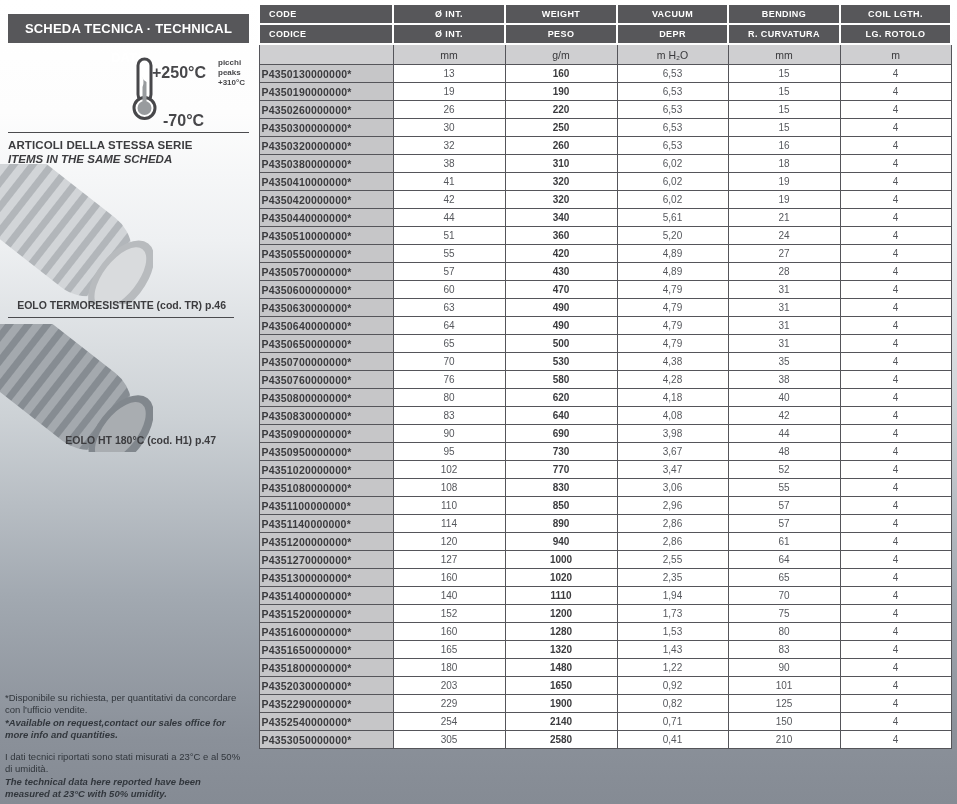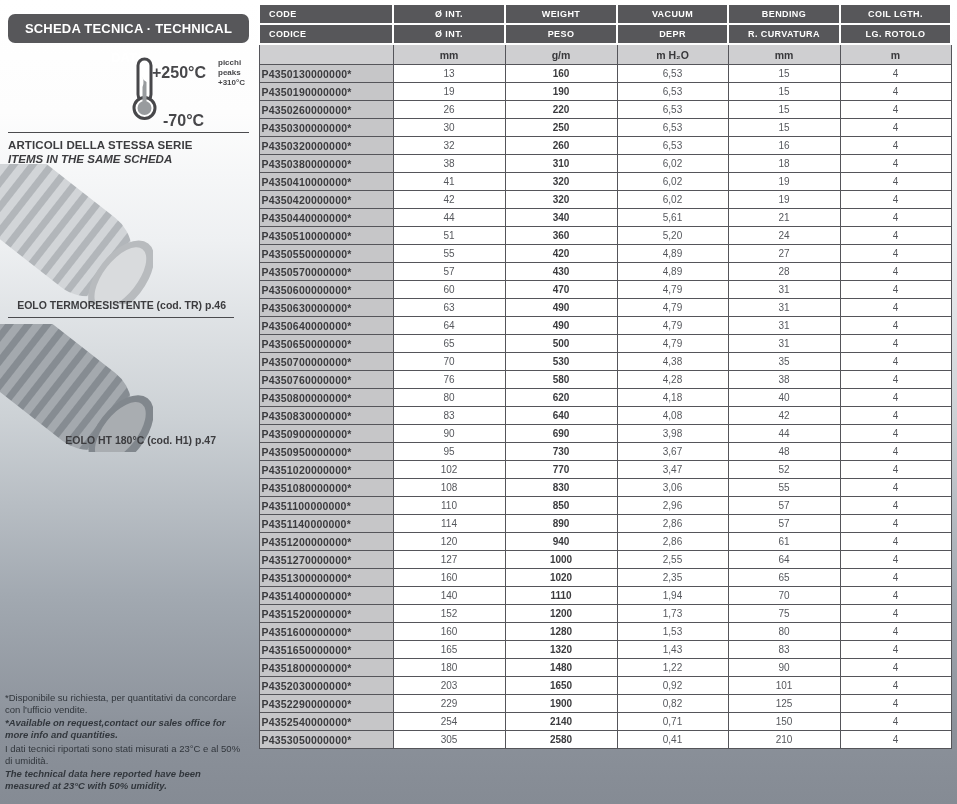--- a/index.html
+++ b/index.html
@@ -7,49 +7,49 @@
   #page{
     position:relative;width:957px;height:804px;overflow:hidden;
     background:linear-gradient(180deg,#ffffff 0%,#fdfdfd 14%,#eef0f2 30%,#ccd1d5 52%,#a2a9b1 74%,#8a9099 92%,#858b94 100%);
   }
 
   
   #sidebar{position:absolute;left:0;top:0;width:256px;height:804px;}
   .sb-header{
     position:absolute;left:8px;top:14px;width:241px;height:29px;
     background:#57575a;color:#ffffff;font-weight:bold;font-size:13px;
-    line-height:29px;text-align:center;letter-spacing:.2px;border-radius:7px;
+    line-height:29px;text-align:center;letter-spacing:.2px;
   }
   .thermo-wrap{position:absolute;left:130px;top:56px;width:120px;height:64px;}
   .thermo-max{position:absolute;left:22px;top:8px;font-size:16px;font-weight:bold;color:#47474a;}
   .thermo-min{position:absolute;left:33px;top:56px;font-size:16px;font-weight:bold;color:#47474a;}
   .thermo-peaks{position:absolute;left:88px;top:2px;font-size:8px;font-weight:bold;color:#47474a;line-height:10px;}
   .divider{position:absolute;height:0;border-top:1px solid #4b4b4e;}
   .series-title{position:absolute;left:8px;top:139px;font-size:11.5px;font-weight:bold;color:#3c3c3f;letter-spacing:.1px;}
   .series-title-en{position:absolute;left:8px;top:153px;font-size:11.5px;font-weight:bold;font-style:italic;color:#3c3c3f;}
   .hose{position:absolute;}
   .series-label{position:absolute;font-size:10.5px;font-weight:bold;color:#3c3c3f;text-align:right;}
   .footnotes{position:absolute;left:5px;top:692px;width:240px;color:#31363c;}
   .footnotes p{margin:0 0 2px 0;font-size:9.5px;line-height:11.5px;}
-  .footnotes p.it2{margin-top:3px;}
+  .footnotes p.it2{margin-top:11px;}
   .footnotes p.en{font-style:italic;font-weight:bold;}
 
   
   #spec-table{
     position:absolute;left:258px;top:3px;width:692px;
     border-collapse:collapse;table-layout:fixed;
   }
   #spec-table th,#spec-table td{padding:0;overflow:hidden;white-space:nowrap;}
   #spec-table thead tr.dark th{
     background:#57575a;color:#ffffff;font-size:9px;font-weight:bold;
     letter-spacing:.4px;height:18px;border:2px solid #ffffff;text-align:center;
   }
   #spec-table thead tr.dark th.code-col{text-align:left;padding-left:9px;}
   #spec-table thead tr.units th{
-    background:#cfcfd1;color:#38383b;font-size:10.5px;font-weight:bold;
+    background:#cfcfd1;color:#38383b;font-size:10.5px;font-weight:normal;
     height:19px;border:1px solid #55555a;border-top:2px solid #ffffff;text-align:center;
   }
   #spec-table tbody td{
     border:1px solid #55555a;height:17px;text-align:center;
     font-size:10px;color:#55575c;background:#ffffff;
   }
   #spec-table tbody td.code{
     background:#c6c6c8;color:#3b3b3e;font-weight:bold;font-size:10.5px;
     text-align:left;padding-left:2px;letter-spacing:.2px;
   }

